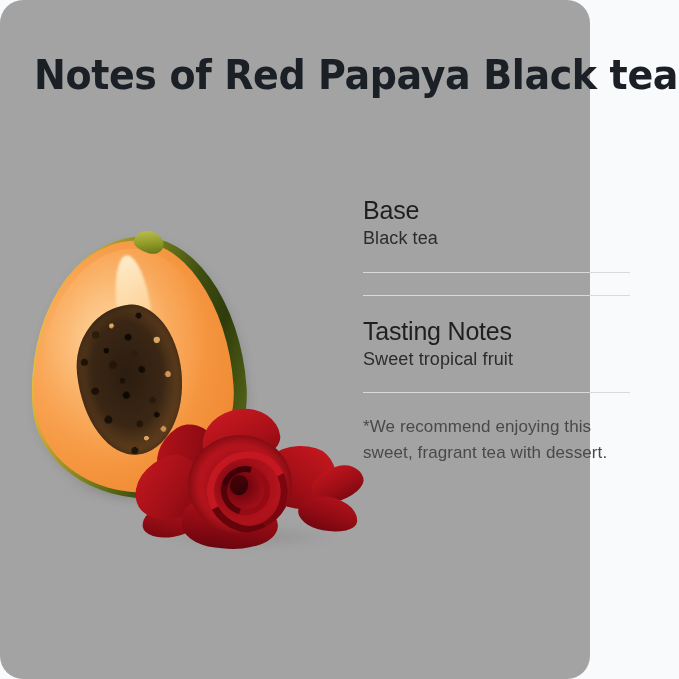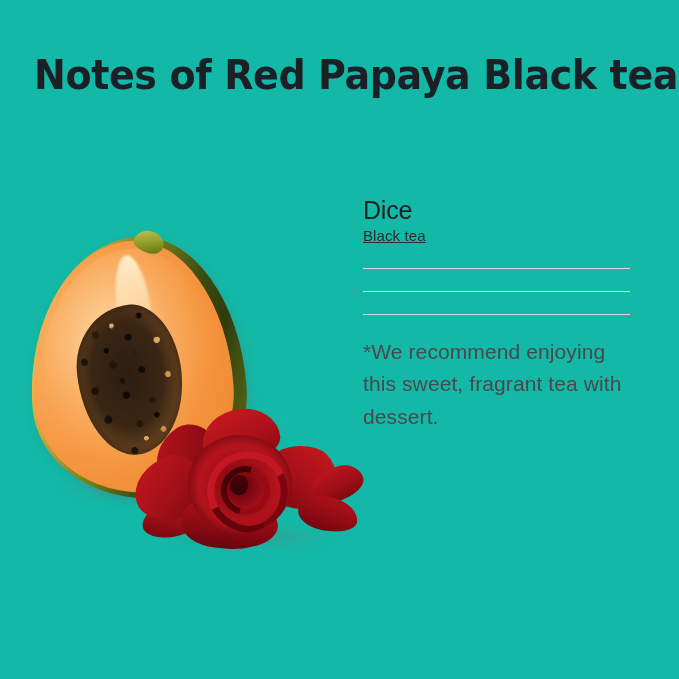--- a/index.html
+++ b/index.html
@@ -10,23 +10,24 @@
     width: 679px;
     height: 679px;
     background: #f9fafc;
     font-family: "Liberation Sans", sans-serif;
     overflow: hidden;
     position: relative;
   }
 
   .page {
     position: relative;
-    width: 679px;
+    width: 590px;
     height: 679px;
-    background: #14b8a6;
+    background: #a3a3a3;
+    border-radius: 23px;
   }
 
   
   .title {
     position: absolute;
     left: 34px;
     top: 52px;
     width: 620px;
     font-size: 40px;
     font-weight: 700;
@@ -51,36 +52,35 @@
   .info-heading {
     font-size: 25px;
     font-weight: 400;
     color: #1f1f22;
     line-height: 1.12;
     letter-spacing: -0.2px;
     margin: 0 0 3px 0;
     font-family: "Liberation Sans", sans-serif;
   }
   .info-value {
-    font-size: 15px;
+    font-size: 18px;
     font-weight: 300;
     color: #2c2c2e;
     line-height: 1.25;
     margin: 0;
     letter-spacing: 0.1px;
-    text-decoration: underline;
   }
   .divider {
     height: 1px;
     background: #d9d9dc;
     margin: 22px 0 21px 0;
     width: 267px;
   }
   .footnote {
-    font-size: 21px;
+    font-size: 17px;
     font-weight: 300;
     color: #49494c;
     line-height: 1.55;
     letter-spacing: 0.1px;
     margin: 0;
     max-width: 262px;
   }
 
   
   .photo {
@@ -357,31 +357,35 @@
       <div class="petal loose2"></div>
       <div class="rose-core"></div>
       <div class="rose-inner-dot"></div>
     </div>
 
   </div>
 
   <div class="info-col">
 
     <div class="info-block">
-      <p class="info-heading">Dice</p>
+      <p class="info-heading">Base</p>
       <p class="info-value">Black tea</p>
     </div>
 
     <div class="divider"></div>
 
     <div class="info-block">
     </div>
 
     <div class="divider"></div>
 
+    <div class="info-block">
+      <p class="info-heading">Tasting Notes</p>
+      <p class="info-value">Sweet tropical fruit</p>
+    </div>
 
     <div class="divider"></div>
 
     <p class="footnote">*We recommend enjoying this sweet, fragrant tea with dessert.</p>
 
   </div>
 
 </div>
 
 </body></html>

